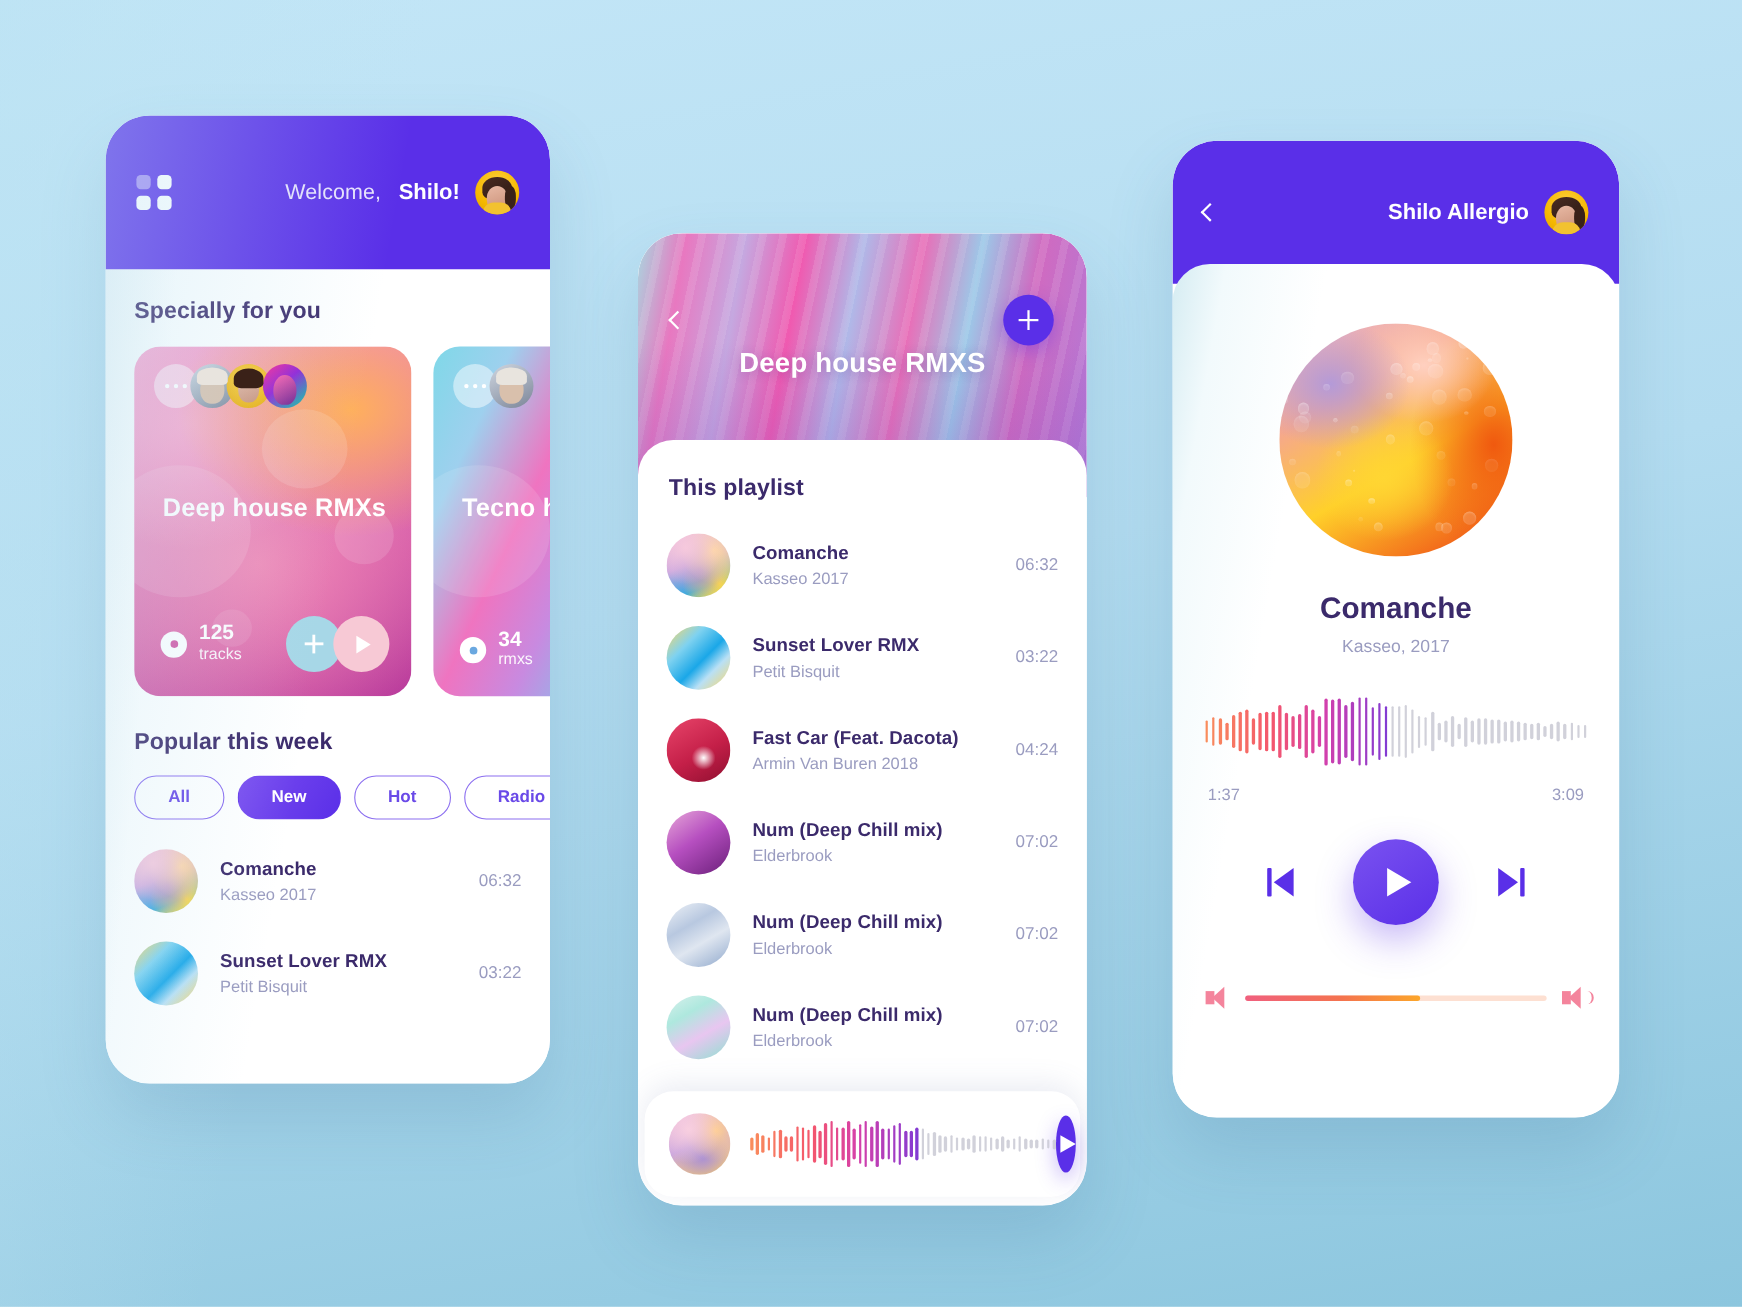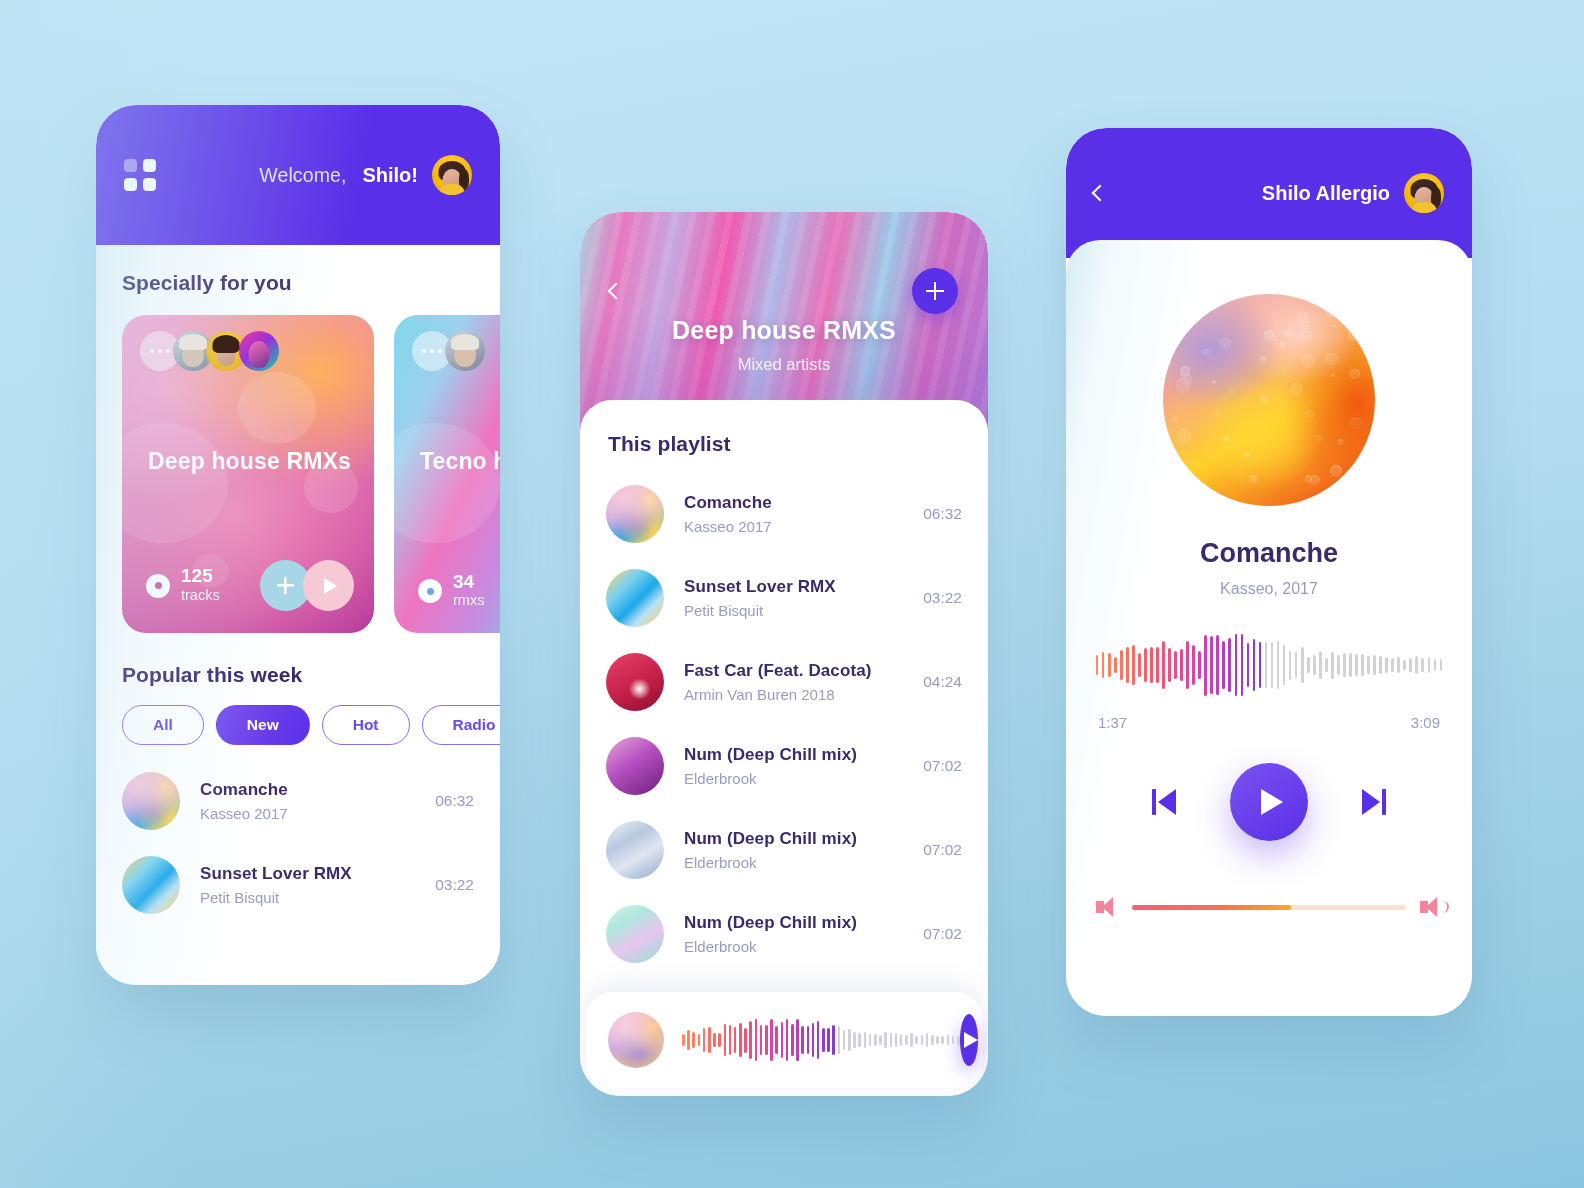--- a/index.html
+++ b/index.html
@@ -351,21 +351,20 @@
 </div>
 
 <div class="phone" id="phone-list">
   <div id="list-hero">
     <div class="hero-top">
       <div class="back-chevron"></div>
       <div class="fab"></div>
     </div>
     <div class="hero-texts">
       <div class="hero-title">Deep house RMXS</div>
-      <div class="hero-sub">Mixed artists</div>
     </div>
   </div>
 
   <div id="list-sheet">
     <div style="padding:32px 28px 6px;">
       <div class="section-title">This playlist</div>
     </div>
 
     <div style="margin-top:10px;">
       <div class="track-row">

